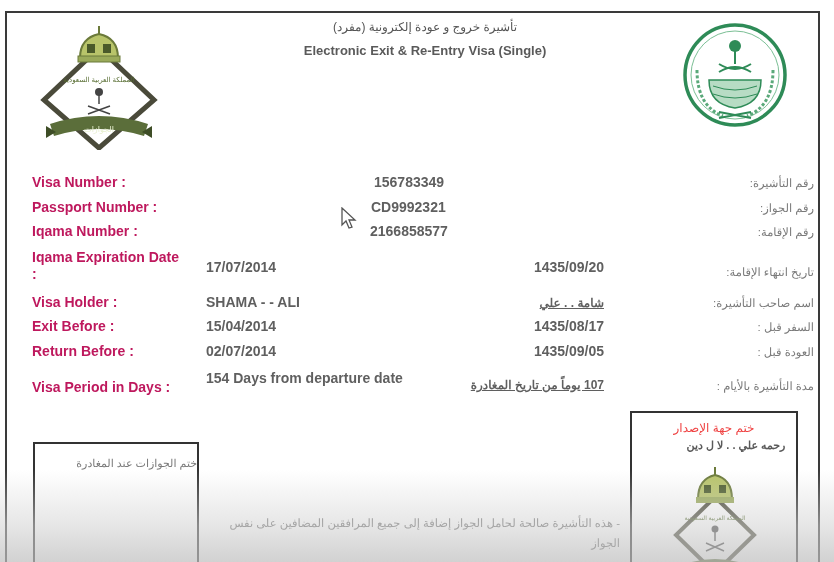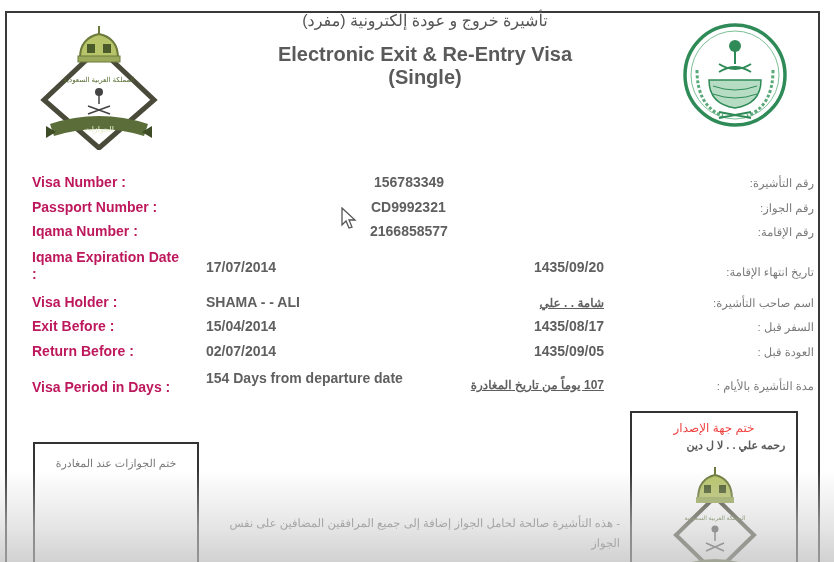--- a/index.html
+++ b/index.html
@@ -13,44 +13,44 @@
     position:absolute; left:5px; top:11px; width:815px; height:600px;
     border:2px solid #3a3a3a; border-bottom:none;
     box-sizing:border-box;
   }
   .bottom-shade {
     position:absolute; left:0; right:0; top:470px; bottom:0;
     background:linear-gradient(to bottom, rgba(255,255,255,0) 0%, rgba(210,210,210,0.55) 60%, rgba(190,190,190,0.7) 100%);
     pointer-events:none;
   }
   .title-ar {
-    position:absolute; left:250px; width:350px; top:11px;
-    text-align:center; font-size:16px; color:#555; direction:rtl;
+    position:absolute; left:250px; width:350px; top:20px;
+    text-align:center; font-size:12px; color:#555; direction:rtl;
   }
   .title-en {
     position:absolute; left:250px; width:350px; top:43px;
-    text-align:center; font-size:20px; font-weight:bold; color:#5a5a5a;
+    text-align:center; font-size:13px; font-weight:bold; color:#5a5a5a;
   }
   .logo-left { position:absolute; left:32px; top:20px; width:135px; height:130px; }
   .logo-right { position:absolute; left:683px; top:20px; width:105px; height:110px; }
 
   .lbl { position:absolute; left:32px; font-size:14px; font-weight:bold; color:#be185d; line-height:17px; }
   .val { position:absolute; font-size:14px; font-weight:bold; color:#5f5f5f; line-height:17px; }
   .hijri { position:absolute; right:230px; font-size:14px; font-weight:bold; color:#5f5f5f; text-align:right; line-height:17px; direction:ltr; }
   .hijri.ar { direction:rtl; font-size:12px;text-decoration:underline; }
   .arlbl { position:absolute; right:20px; font-size:11.5px; color:#7a7a7a; direction:rtl; text-align:right; line-height:17px; }
 
   .cursor { position:absolute; left:341px; top:207px; width:18px; height:24px; }
 
   .stamp-left {
     position:absolute; left:33px; top:442px; width:166px; height:140px;
     border:2px solid #333; box-sizing:border-box; background:transparent;
   }
   .stamp-left-label {
-    position:absolute; top:13px; left:0; right:0; text-align:center;
+    position:absolute; top:13px; left:0; right:0; text-align:right;
     font-size:11px; color:#7a7a7a; direction:rtl;
   }
   .stamp-right {
     position:absolute; left:630px; top:411px; width:168px; height:170px;
     border:2px solid #333; box-sizing:border-box;
   }
   .stamp-right-title {
     position:absolute; top:8px; left:0; right:0; text-align:center; font-size:12px; color:#ef4444; direction:rtl;
   }
   .stamp-right-name {

